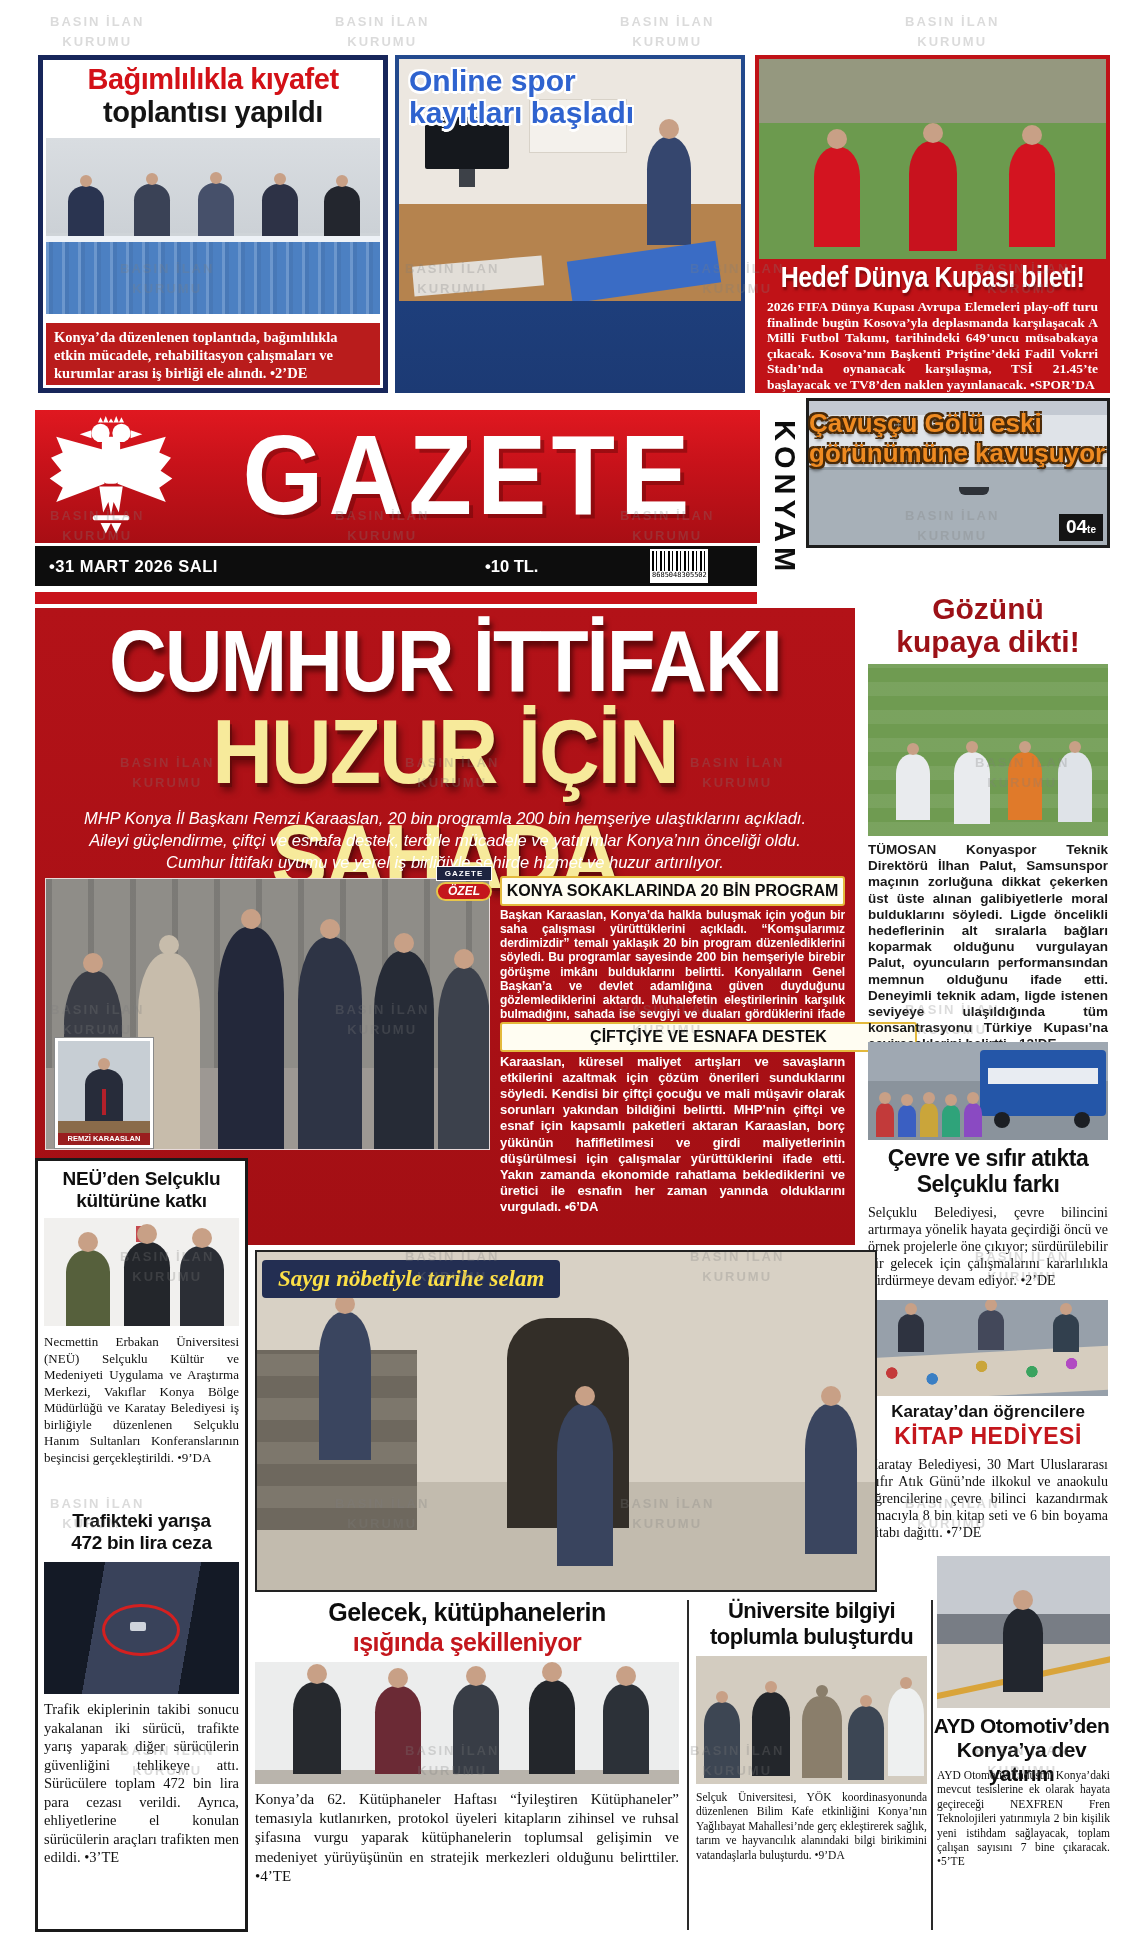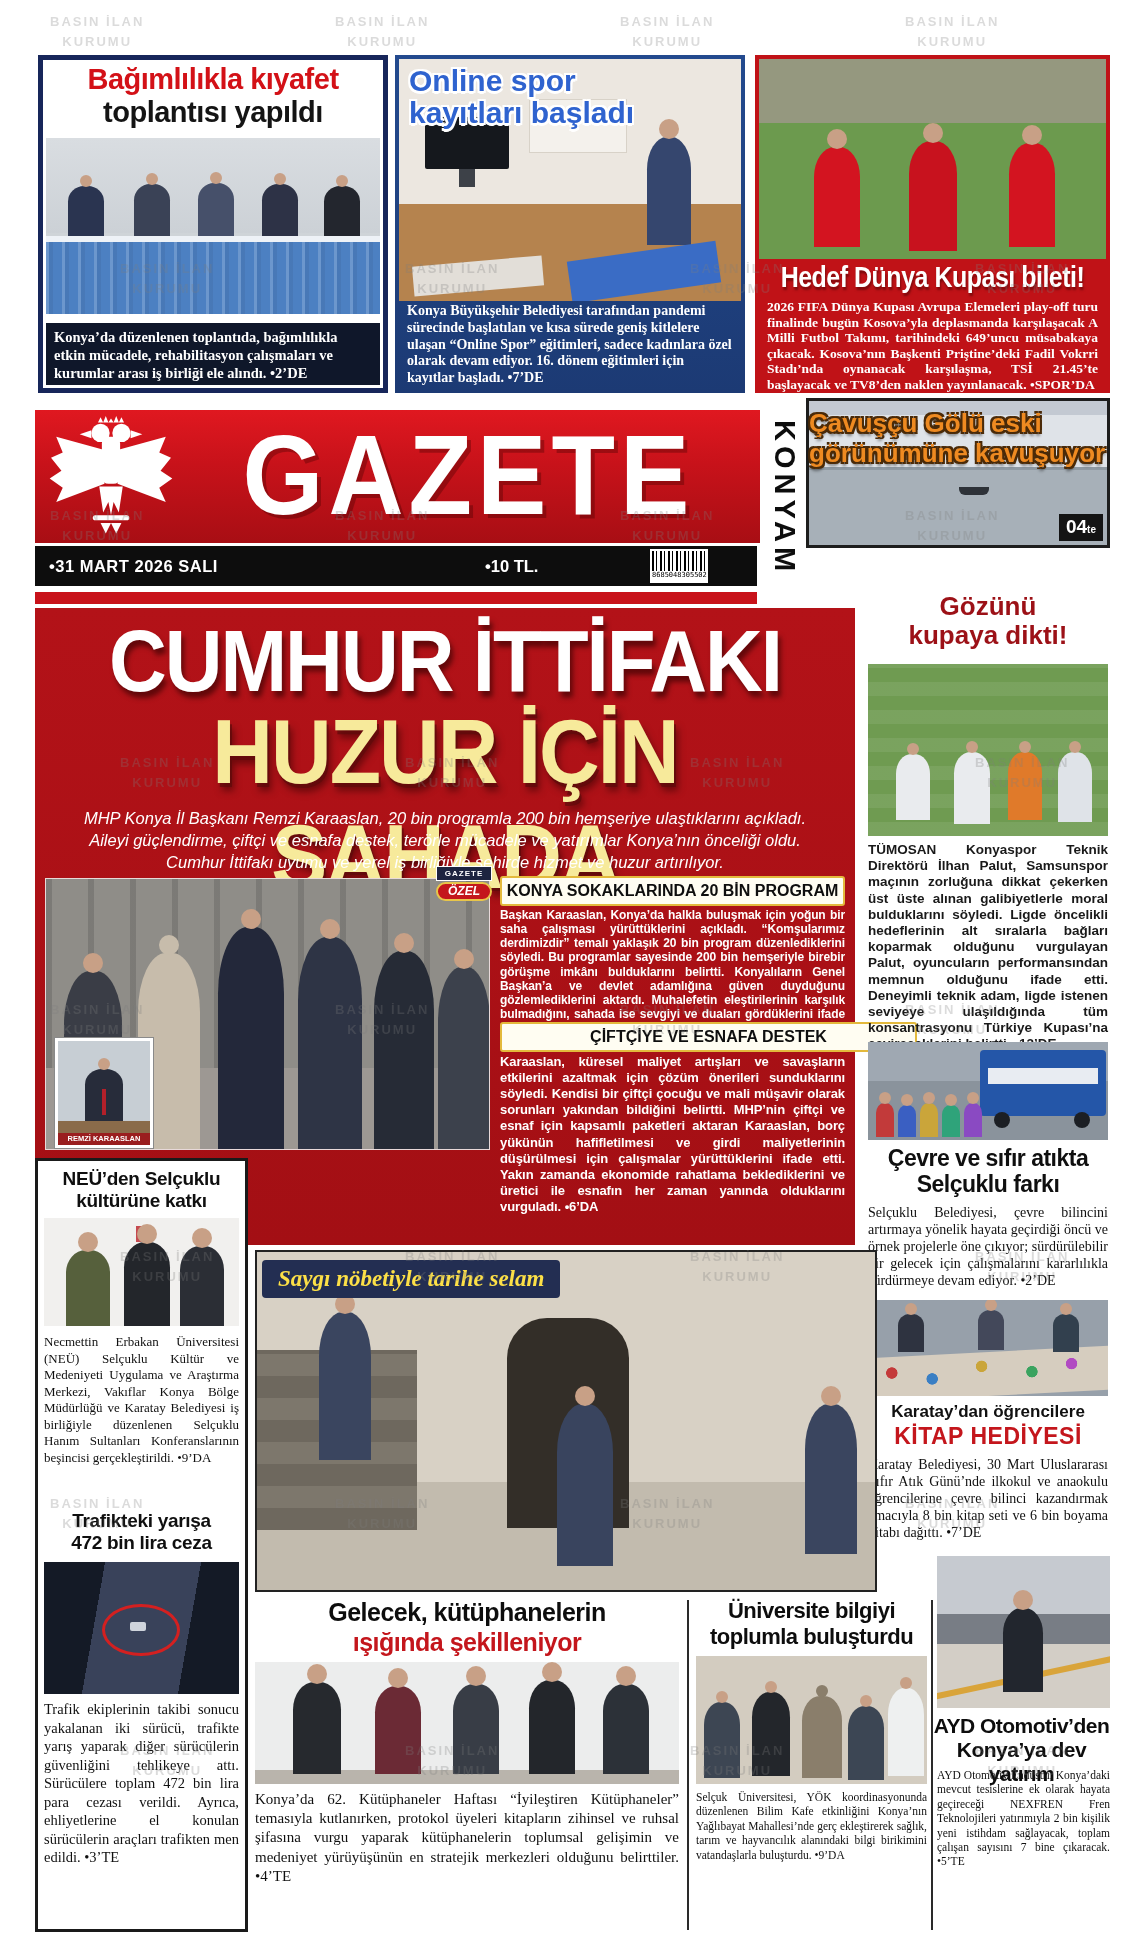--- a/index.html
+++ b/index.html
@@ -32,39 +32,38 @@
     <div class="ctr" style="position:absolute;top:36px;left:0;right:0;font-size:29px;font-weight:800;color:#141414;letter-spacing:-0.5px">toplantısı yapıldı</div>
     <div class="photo" style="left:3px;top:78px;width:334px;height:176px;background:linear-gradient(180deg,#d9dde1 0%,#ccd1d6 54%,#cfd4d8 54%)">
       <i class="fig" style="left:22px;bottom:76px;width:36px;height:52px;--c:#2a3450"></i>
       <i class="fig" style="left:88px;bottom:76px;width:36px;height:54px;--c:#3a4256"></i>
       <i class="fig" style="left:152px;bottom:76px;width:36px;height:55px;--c:#46506a"></i>
       <i class="fig" style="left:216px;bottom:76px;width:36px;height:54px;--c:#2d3246"></i>
       <i class="fig" style="left:278px;bottom:76px;width:36px;height:52px;--c:#23262e"></i>
       <div class="abs" style="left:0;bottom:0;width:100%;height:76px;background:#4c80c2 repeating-linear-gradient(90deg,rgba(255,255,255,.18) 0 3px,rgba(0,0,0,.06) 3px 7px,transparent 7px 16px)"></div>
       <div class="abs" style="left:0;bottom:72px;width:100%;height:6px;background:#eef2f7"></div>
     </div>
-    <div class="serif" style="position:absolute;left:3px;right:3px;bottom:3px;height:62px;background:#0f172a;color:#fff;
+    <div class="serif" style="position:absolute;left:3px;right:3px;bottom:3px;height:62px;background:#b91c1c;color:#fff;
                 font-weight:700;font-size:14.5px;line-height:1.25;padding:5px 8px;box-sizing:border-box">Konya’da düzenlenen toplantıda, bağımlılıkla etkin mücadele, rehabilitasyon çalışmaları ve kurumlar arası iş birliği ele alındı. •2’DE</div>
   </div>
 
   <div class="abs" style="left:395px;top:55px;width:350px;height:338px;background:linear-gradient(180deg,#234a8e,#1c3a74)">
     <div class="photo" style="left:4px;top:4px;width:342px;height:242px;background:linear-gradient(180deg,#ece7e0 0 60%,#b5834e 60% 100%)">
       <div class="abs" style="left:26px;top:58px;width:84px;height:52px;background:#15181d;border-radius:2px"></div>
       <div class="abs" style="left:60px;top:110px;width:16px;height:18px;background:#3d4148"></div>
       <div class="abs" style="left:130px;top:40px;width:96px;height:52px;background:#f4f1ec;border:1px solid #d8d2c8"></div>
       <i class="fig big" style="left:248px;bottom:56px;width:44px;height:108px;--c:#35466e"></i>
       <div class="abs" style="left:170px;top:192px;width:150px;height:42px;background:#3a6cc5;transform:rotate(-8deg)"></div>
       <div class="abs" style="left:14px;top:202px;width:130px;height:30px;background:#e2ded8;transform:rotate(-5deg)"></div>
     </div>
     <div style="position:absolute;top:10px;left:14px;font-size:30px;font-weight:800;color:#2f63cf;line-height:1.06;
                 text-shadow:-2px -2px 0 #fff,2px -2px 0 #fff,-2px 2px 0 #fff,2px 2px 0 #fff,0 3px 0 #fff">
       <div>Online spor</div>
       <div>kayıtları başladı</div>
     </div>
-    <div class="serif" style="position:absolute;left:12px;right:12px;bottom:6px;color:#fff;font-weight:700;font-size:14px;line-height:1.2">Konya Büyükşehir Belediyesi tarafından pandemi sürecinde başlatılan ve kısa sürede geniş kitlelere ulaşan “Online Spor” eğitimleri, sadece kadınlara özel olarak devam ediyor. 16. dönem eğitimleri için kayıtlar başladı. •7’DE</div>
   </div>
 
   <div class="abs" style="left:755px;top:55px;width:355px;height:338px;background:#c01217">
     <div class="photo" style="left:4px;top:4px;width:347px;height:200px;background:linear-gradient(180deg,#95987f 0 32%,#6c9a4e 32% 100%)">
       <i class="fig big" style="left:55px;bottom:12px;width:46px;height:100px;--c:#d31420"></i>
       <i class="fig big" style="left:150px;bottom:8px;width:48px;height:110px;--c:#c8121e"></i>
       <i class="fig big" style="left:250px;bottom:12px;width:46px;height:104px;--c:#d31420"></i>
     </div>
     <div class="ctr" style="position:absolute;top:208px;left:0;right:0;font-size:25px;font-weight:900;color:#fff;
                 transform:scaleY(1.15);letter-spacing:-0.5px;text-shadow:1px 2px 2px rgba(60,0,0,.5)">Hedef Dünya Kupası bileti!</div>
@@ -147,21 +146,21 @@
     <div class="abs" style="left:0;bottom:12px;width:100%;height:12px;background:#8a6b4a"></div>
     <div class="ctr" style="position:absolute;left:0;right:0;bottom:0;background:rgba(150,15,15,.92);color:#fff;font-size:7.5px;font-weight:700;line-height:12px">REMZİ KARAASLAN</div>
   </div>
 
   <div class="headbox" style="position:absolute;left:500px;top:876px;width:345px;font-size:16px;line-height:26px;box-sizing:border-box">KONYA SOKAKLARINDA 20 BİN PROGRAM</div>
   <div class="jt" style="position:absolute;left:500px;top:908px;width:345px;color:#fff;font-weight:700;font-size:12px;line-height:1.18;letter-spacing:-.1px">Başkan Karaaslan, Konya’da halkla buluşmak için yoğun bir saha çalışması yürüttüklerini açıkladı. “Komşularımız derdimizdir” temalı yaklaşık 20 bin program düzenlediklerini söyledi. Bu programlar sayesinde 200 bin hemşeriyle birebir görüşme imkânı bulduklarını belirtti. Konyalıların Genel Başkan’a ve devlet adamlığına güven duyduğunu gözlemlediklerini aktardı. Muhalefetin eleştirilerinin karşılık bulmadığını, sahada ise sevgiyi ve duaları gördüklerini ifade etti.</div>
   <div class="headbox" style="position:absolute;left:500px;top:1022px;width:417px;font-size:16px;line-height:26px;box-sizing:border-box">ÇİFTÇİYE VE ESNAFA DESTEK</div>
   <div class="jt" style="position:absolute;left:500px;top:1054px;width:345px;color:#fff;font-weight:700;font-size:13px;line-height:1.24;letter-spacing:-.1px">Karaaslan, küresel maliyet artışları ve savaşların etkilerini azaltmak için çözüm önerileri sunduklarını söyledi. Kendisi bir çiftçi çocuğu ve mali müşavir olarak sorunları yakından bildiğini belirtti. MHP’nin çiftçi ve esnaf için kapsamlı paketleri aktaran Karaaslan, borç yükünün hafifletilmesi ve girdi maliyetlerinin düşürülmesi için çalışmalar yürüttüklerini ifade etti. Yakın zamanda ekonomide rahatlama beklediklerini ve üretici ile esnafın her zaman yanında olduklarını vurguladı. •6’DA</div>
 
   <div>
-    <div class="ctr" style="position:absolute;left:868px;top:592px;width:240px;font-size:26px;font-weight:900;color:#9c1117;line-height:1.1">
+    <div class="ctr" style="position:absolute;left:868px;top:592px;width:240px;font-size:30px;font-weight:900;color:#9c1117;line-height:1.1">
       <div>Gözünü</div>
       <div>kupaya dikti!</div>
     </div>
     <div class="photo" style="left:868px;top:664px;width:240px;height:172px;background:#6f9b51 repeating-linear-gradient(0deg,rgba(255,255,255,.08) 0 14px,transparent 14px 28px)">
       <i class="fig" style="left:28px;bottom:16px;width:34px;height:66px;--c:#e9ebee"></i>
       <i class="fig" style="left:86px;bottom:12px;width:36px;height:72px;--c:#e9ebee"></i>
       <i class="fig" style="left:140px;bottom:16px;width:34px;height:68px;--c:#e07a2a"></i>
       <i class="fig" style="left:190px;bottom:14px;width:34px;height:70px;--c:#dfe3e8"></i>
     </div>
     <div class="jt" style="position:absolute;left:868px;top:842px;width:240px;color:#191919;font-weight:700;font-size:13.5px;line-height:1.2">TÜMOSAN Konyaspor Teknik Direktörü İlhan Palut, Samsunspor maçının zorluğuna dikkat çekerken üst üste alınan galibiyetlerle moral bulduklarını söyledi. Ligde öncelikli hedeflerinin alt sıralarla bağları koparmak olduğunu vurgulayan Palut, oyuncuların performansından memnun olduğunu ifade etti. Deneyimli teknik adam, ligde istenen seviyeye ulaşıldığında tüm konsantrasyonu Türkiye Kupası’na çevireceklerini belirtti. •12’DE</div>

